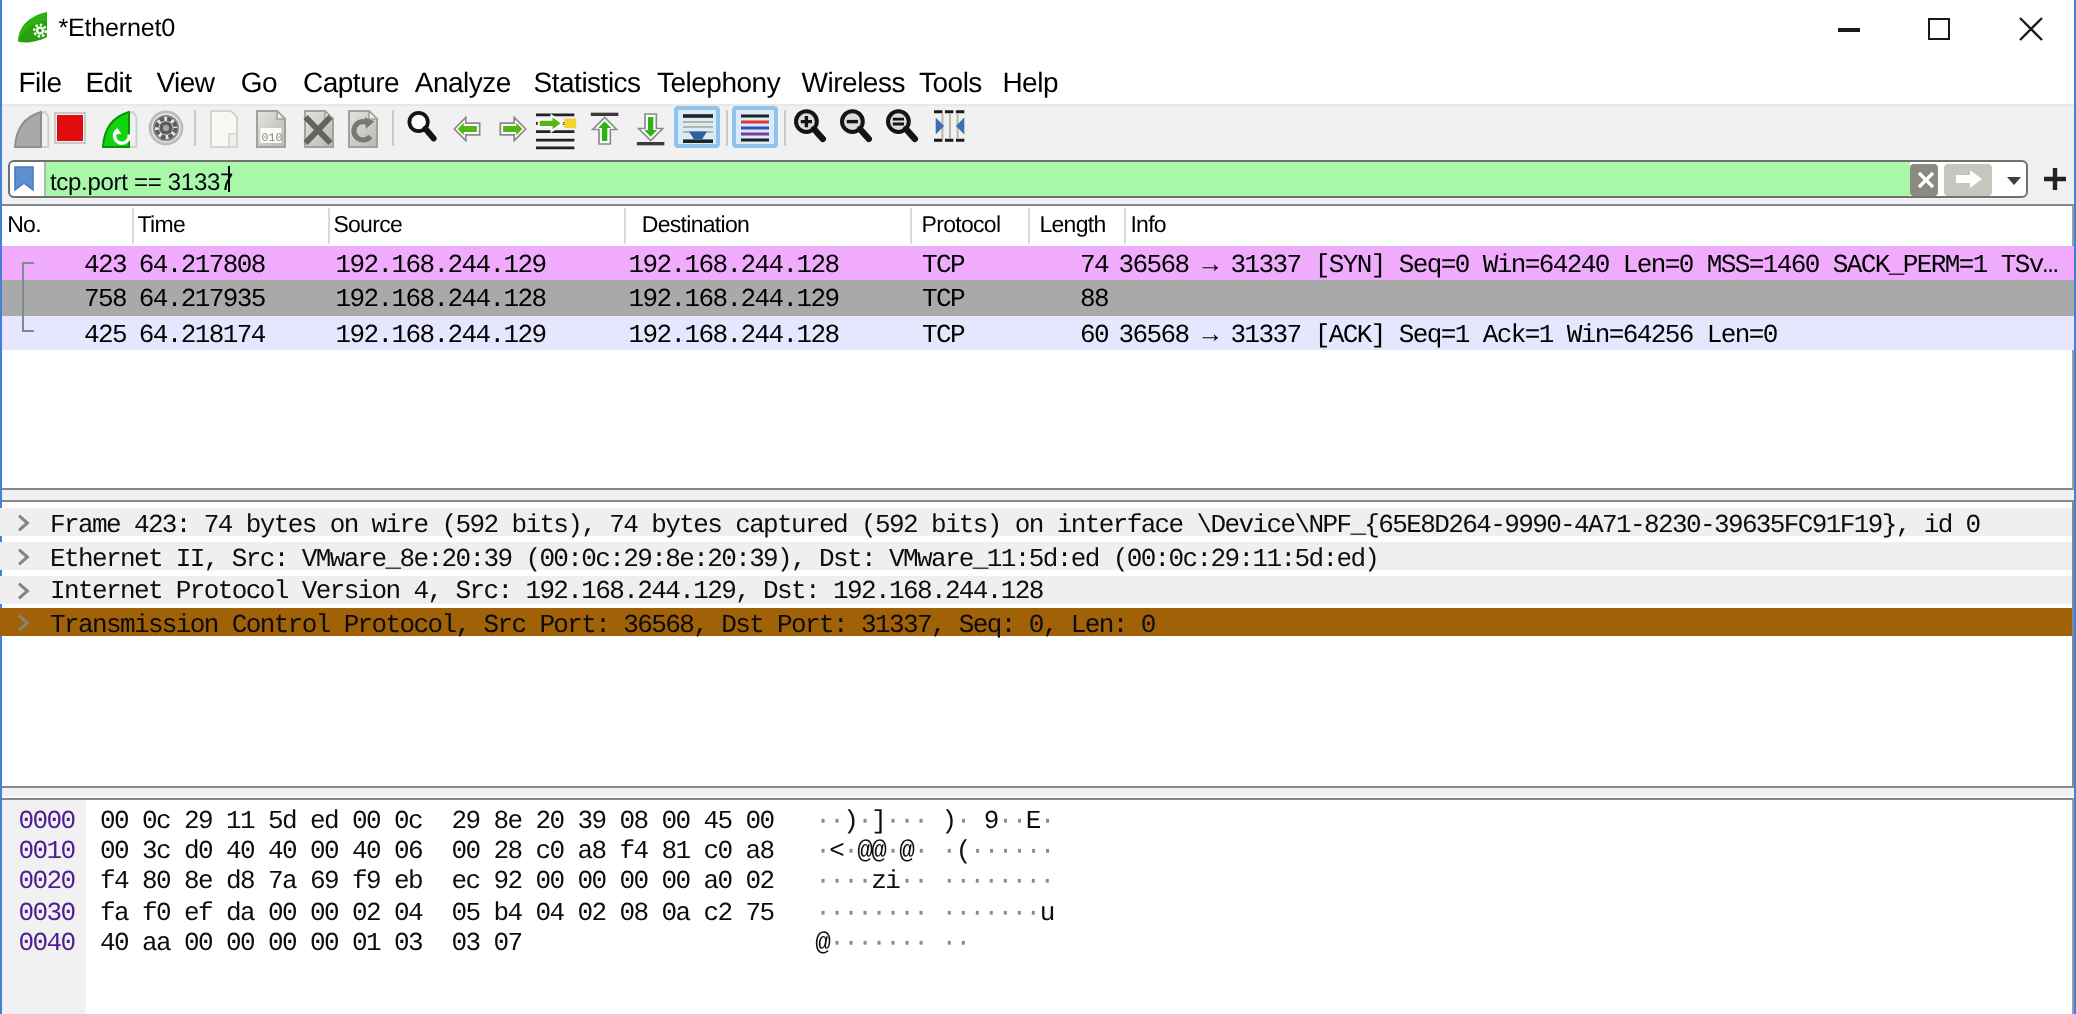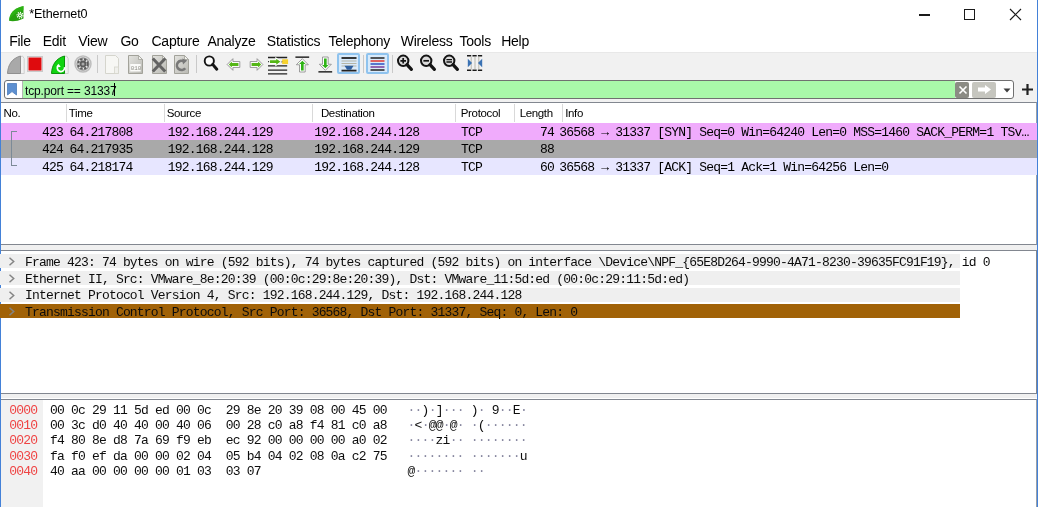--- a/index.html
+++ b/index.html
@@ -28,27 +28,27 @@
 #fx{left:955px;top:81.5px;width:14px;height:16px;background:#8b8b84;border-radius:2px}
 #fgo{left:972px;top:81.5px;width:24px;height:16px;background:#c6c6bf;border-radius:2px}
 
 #plist{left:1px;top:102px;width:1036px;height:142.5px;background:#fff;border-top:1px solid #828790;border-bottom:1px solid #828790;border-right:1px solid #9aa0a8}
 .hsep{top:104px;width:1px;height:18px;background:#d9d9d9}
 .hdr{top:107px;font-size:11.5px;letter-spacing:-0.35px;color:#000}
 .prow{left:1px;width:1036px;height:17.3px}
 .pcell{position:absolute;top:3.2px;font-size:13px;letter-spacing:-0.8px;line-height:13px;white-space:pre}
 
 #pdet{left:1px;top:250px;width:1036px;height:143.5px;background:#fff;border-top:1px solid #828790;border-bottom:1px solid #828790;border-right:1px solid #828790}
-.drow{left:0;width:960px;height:14px;background:#efefef}
+.drow{left:0;width:1036px;height:14px;background:#efefef}
 .dtext{position:absolute;left:25px;top:1.8px;font-size:13px;letter-spacing:-0.81px;line-height:13px;color:#0c0c0c;white-space:pre}
 
 #phex{left:1px;top:398.5px;width:1036px;height:108.5px;background:#fff;border-top:1px solid #828790;border-right:1px solid #9aa0a8}
 #hexstrip{left:1px;top:399.8px;width:42px;height:107.2px;background:#f1f1f1}
 .hx{font-size:13px;white-space:pre;line-height:15.35px}
-.off{color:#ef4444;letter-spacing:-0.8px}
+.off{color:#4c1d95;letter-spacing:-0.8px}
 .hb{color:#0d0d0d;letter-spacing:-0.8px}
 .ha{color:#0d0d0d;letter-spacing:-0.8px}
 .ha i,.dim{font-style:normal;color:#8888a0}
 </style></head>
 <body>
 
 <div class="abs" id="bl"></div>
 <div class="abs" id="br"></div>
 <div class="abs" id="title">*Ethernet0</div>
 
@@ -255,21 +255,21 @@
 <div class="abs prow mono" style="top:123px;background:#f0abfc">
  <span class="pcell" style="left:41px;width:20.5px">423</span>
  <span class="pcell" style="left:68.4px">64.217808</span>
  <span class="pcell" style="left:166.7px">192.168.244.129</span>
  <span class="pcell" style="left:313.2px">192.168.244.128</span>
  <span class="pcell" style="left:460px">TCP</span>
  <span class="pcell" style="left:533px;width:20px;text-align:right">74</span>
  <span class="pcell" style="left:558.3px">36568 → 31337 [SYN] Seq=0 Win=64240 Len=0 MSS=1460 SACK_PERM=1 TSv…</span>
 </div>
 <div class="abs prow mono" style="top:140.3px;background:#a9a9a9">
- <span class="pcell" style="left:41px;width:20.5px">424</span>
+ <span class="pcell" style="left:41px;width:20.5px">758</span>
  <span class="pcell" style="left:68.4px">64.217935</span>
  <span class="pcell" style="left:166.7px">192.168.244.128</span>
  <span class="pcell" style="left:313.2px">192.168.244.129</span>
  <span class="pcell" style="left:460px">TCP</span>
  <span class="pcell" style="left:533px;width:20px;text-align:right">88</span>
 </div>
 <div class="abs prow mono" style="top:157.6px;background:#e7e6ff">
  <span class="pcell" style="left:41px;width:20.5px">425</span>
  <span class="pcell" style="left:68.4px">64.218174</span>
  <span class="pcell" style="left:166.7px">192.168.244.129</span>

